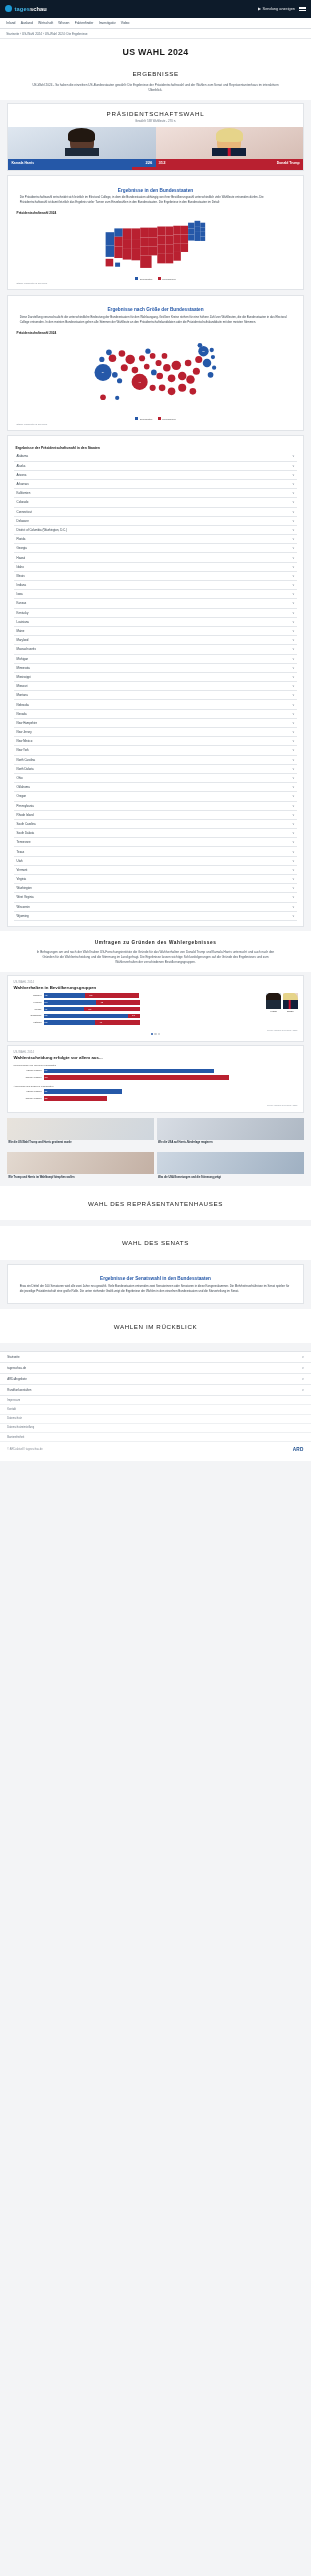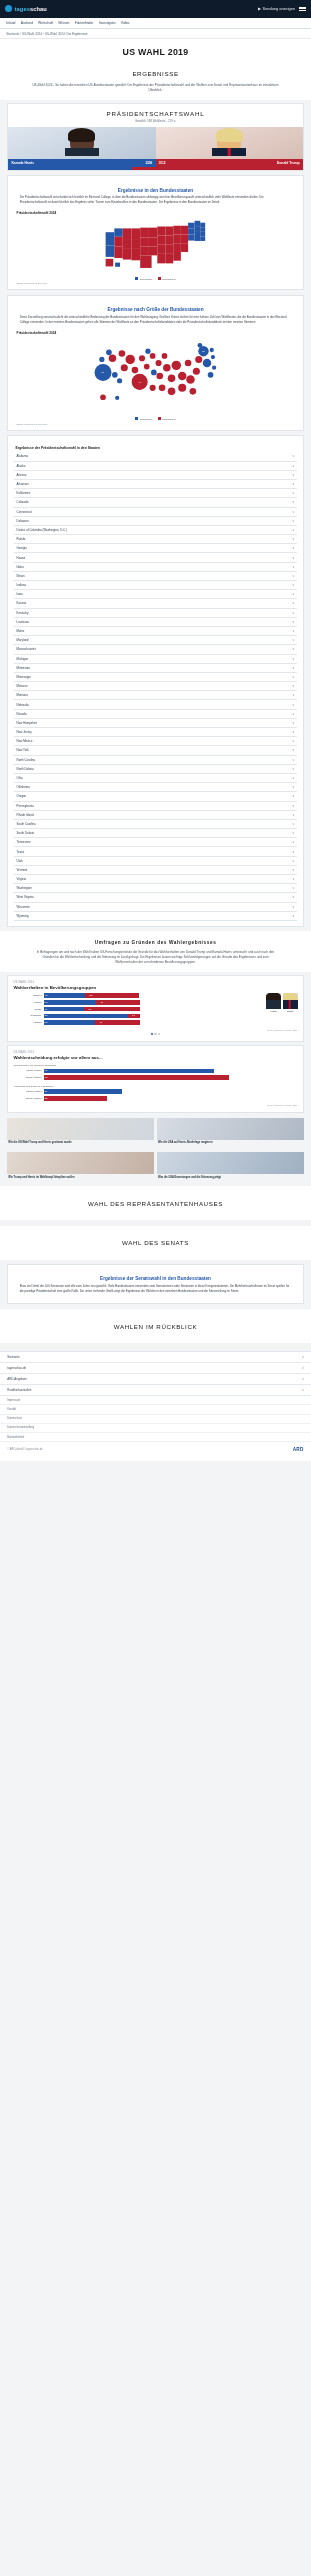--- a/index.html
+++ b/index.html
@@ -274,21 +274,21 @@
   <span class="nv">Ausland</span>
   <span class="nv">Wirtschaft</span>
   <span class="nv">Wissen</span>
   <span class="nv">Faktenfinder</span>
   <span class="nv">Investigativ</span>
   <span class="nv">Video</span>
 </div>
 
 <div class="breadcrumb">Startseite  ›  US-Wahl 2024  ›  US-Wahl 2024: Die Ergebnisse</div>
 
-<h1 class="page-title">US WAHL 2019</h1>
+<h1 class="page-title">US WAHL 2024</h1>
 
 <div class="section-banner">ERGEBNISSE</div>
 <div class="section-sub">US-Wahl 2024 - So haben die einzelnen US-Bundesstaaten gewählt: Die Ergebnisse der Präsidentschaftswahl und der Wahlen zum Senat und Repräsentantenhaus im interaktiven Überblick.</div>
 
 <div class="hero">
   <div class="hero-title">PRÄSIDENTSCHAFTSWAHL</div>
   <div class="hero-sub">Gewählt: 538 Wahlleute - 270 n.</div>
   <div class="hero-row">
     <div class="cand">
       <div class="cand-photo photo-blue">

